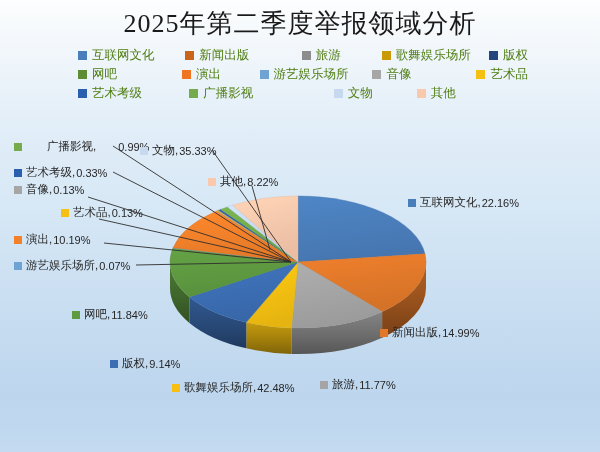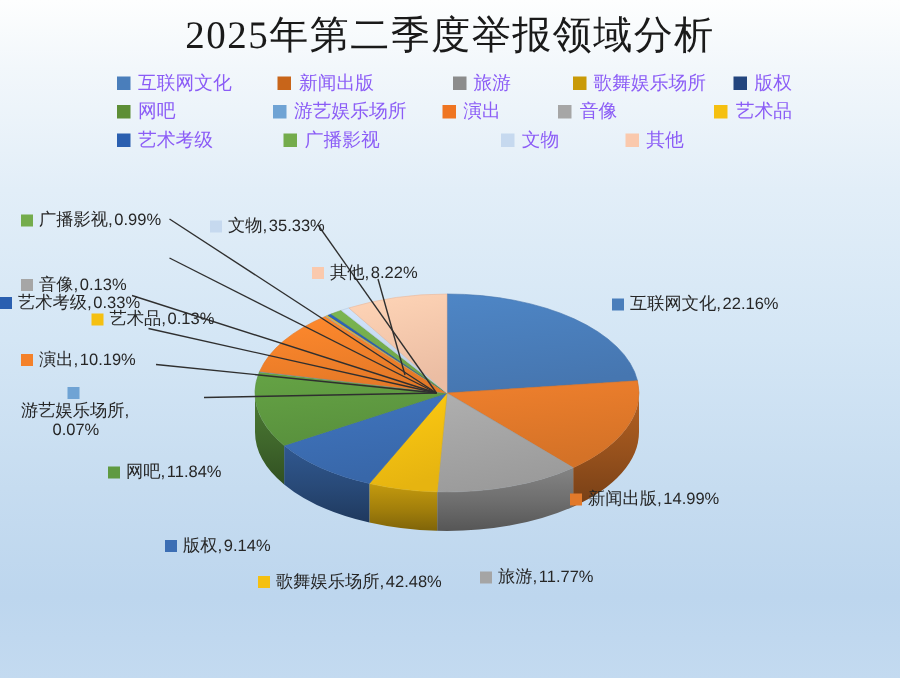--- a/index.html
+++ b/index.html
@@ -15,21 +15,21 @@
     position:absolute;left:0;top:6px;width:600px;text-align:center;
     font-size:26px;color:#1a1a1a;letter-spacing:1px;
     font-family:"Liberation Serif","DejaVu Serif",serif;
     white-space:nowrap;
   }
 
   .legend{position:absolute;left:78px;top:46px;width:450px;}
   .legend-row{display:flex;align-items:center;height:19px;}
   .legend-item{display:flex;align-items:center;white-space:nowrap;}
   .swatch{width:9px;height:9px;display:inline-block;margin-right:5px;flex:none;}
-  .legend-label{font-size:12.5px;color:#8b5cf6;}
+  .legend-label{font-size:12.5px;color:#4d7c0f;}
 
   svg.pie{position:absolute;left:0;top:0;width:600px;height:452px;overflow:visible;}
 
   .callout{
     position:absolute;white-space:nowrap;font-size:11.5px;color:#262626;
     display:flex;align-items:center;
   }
   .callout .sw{width:8px;height:8px;display:inline-block;margin-right:4px;flex:none;}
   .cl-name{margin-right:1px;}
   .cl-pct{font-size:11px;}
@@ -62,27 +62,27 @@
         <div class="legend-item">
           <span class="swatch" style="background: rgb(35, 69, 126);"></span>
           <span class="legend-label">版权</span>
         </div>
       </div>
     <div class="legend-row" id="legend-row-1">
         <div class="legend-item" style="width: 118px;">
           <span class="swatch" style="background: rgb(93, 142, 54);"></span>
           <span class="legend-label">网吧</span>
         </div>
+        <div class="legend-item" style="width: 88px;">
+          <span class="swatch" style="background: rgb(239, 117, 34);"></span>
+          <span class="legend-label">演出</span>
+        </div>
         <div class="legend-item" style="width: 128px;">
           <span class="swatch" style="background: rgb(111, 163, 212);"></span>
           <span class="legend-label">游艺娱乐场所</span>
-        </div>
-        <div class="legend-item" style="width: 88px;">
-          <span class="swatch" style="background: rgb(239, 117, 34);"></span>
-          <span class="legend-label">演出</span>
         </div>
         <div class="legend-item" style="width: 118px;">
           <span class="swatch" style="background: rgb(166, 166, 166);"></span>
           <span class="legend-label">音像</span>
         </div>
         <div class="legend-item">
           <span class="swatch" style="background: rgb(245, 192, 17);"></span>
           <span class="legend-label">艺术品</span>
         </div>
       </div>
@@ -219,46 +219,46 @@
         <polyline points="88,197 291,262" fill="none" stroke="#2f2f2f" stroke-width="0.9"></polyline>
         <polyline points="99,219 291,262" fill="none" stroke="#2f2f2f" stroke-width="0.9"></polyline>
         <polyline points="104,243 291,262" fill="none" stroke="#2f2f2f" stroke-width="0.9"></polyline>
         <polyline points="136,265 291,262" fill="none" stroke="#2f2f2f" stroke-width="0.9"></polyline>
         <polyline points="212,150 291,262" fill="none" stroke="#2f2f2f" stroke-width="0.9"></polyline>
         <polyline points="252,186 270,250" fill="none" stroke="#2f2f2f" stroke-width="0.9"></polyline>
       </g>
   </svg>
 
   <div id="callout-layer">
-      <div class="callout" style="left: 14px; top: 139px;">
+      <div class="callout" style="left: 14px; top: 139px; gap: 21px;">
         <span class="sw" style="background: rgb(116, 172, 76);"></span>
         <span class="cl-name">广播影视,</span>
         <span class="cl-pct"> 0.99%</span>
       </div>
-      <div class="callout" style="left: 0; top: 165px; margin-top: 29px;">
+      <div class="callout" style="left: 14px; top: 165px;">
         <span class="sw" style="background: rgb(42, 95, 176);"></span>
         <span class="cl-name">艺术考级,</span>
         <span class="cl-pct"> 0.33%</span>
       </div>
       <div class="callout" style="left: 14px; top: 182px;">
         <span class="sw" style="background: rgb(166, 166, 166);"></span>
         <span class="cl-name">音像,</span>
         <span class="cl-pct"> 0.13%</span>
       </div>
       <div class="callout" style="left: 14px; top: 205px; padding-left: 47px;">
         <span class="sw" style="background: rgb(245, 192, 17);"></span>
         <span class="cl-name">艺术品,</span>
         <span class="cl-pct"> 0.13%</span>
       </div>
       <div class="callout" style="left: 14px; top: 232px;">
         <span class="sw" style="background: rgb(244, 129, 42);"></span>
         <span class="cl-name">演出,</span>
         <span class="cl-pct"> 10.19%</span>
       </div>
-      <div class="callout" style="left: 14px; top: 258px; flex-direction: column;">
+      <div class="callout" style="left: 14px; top: 258px;">
         <span class="sw" style="background: rgb(111, 163, 212);"></span>
         <span class="cl-name">游艺娱乐场所,</span>
         <span class="cl-pct"> 0.07%</span>
       </div>
       <div class="callout" style="left: 140px; top: 143px;">
         <span class="sw" style="background: rgb(198, 217, 239);"></span>
         <span class="cl-name">文物,</span>
         <span class="cl-pct"> 35.33%</span>
       </div>
       <div class="callout" style="left: 208px; top: 174px;">

